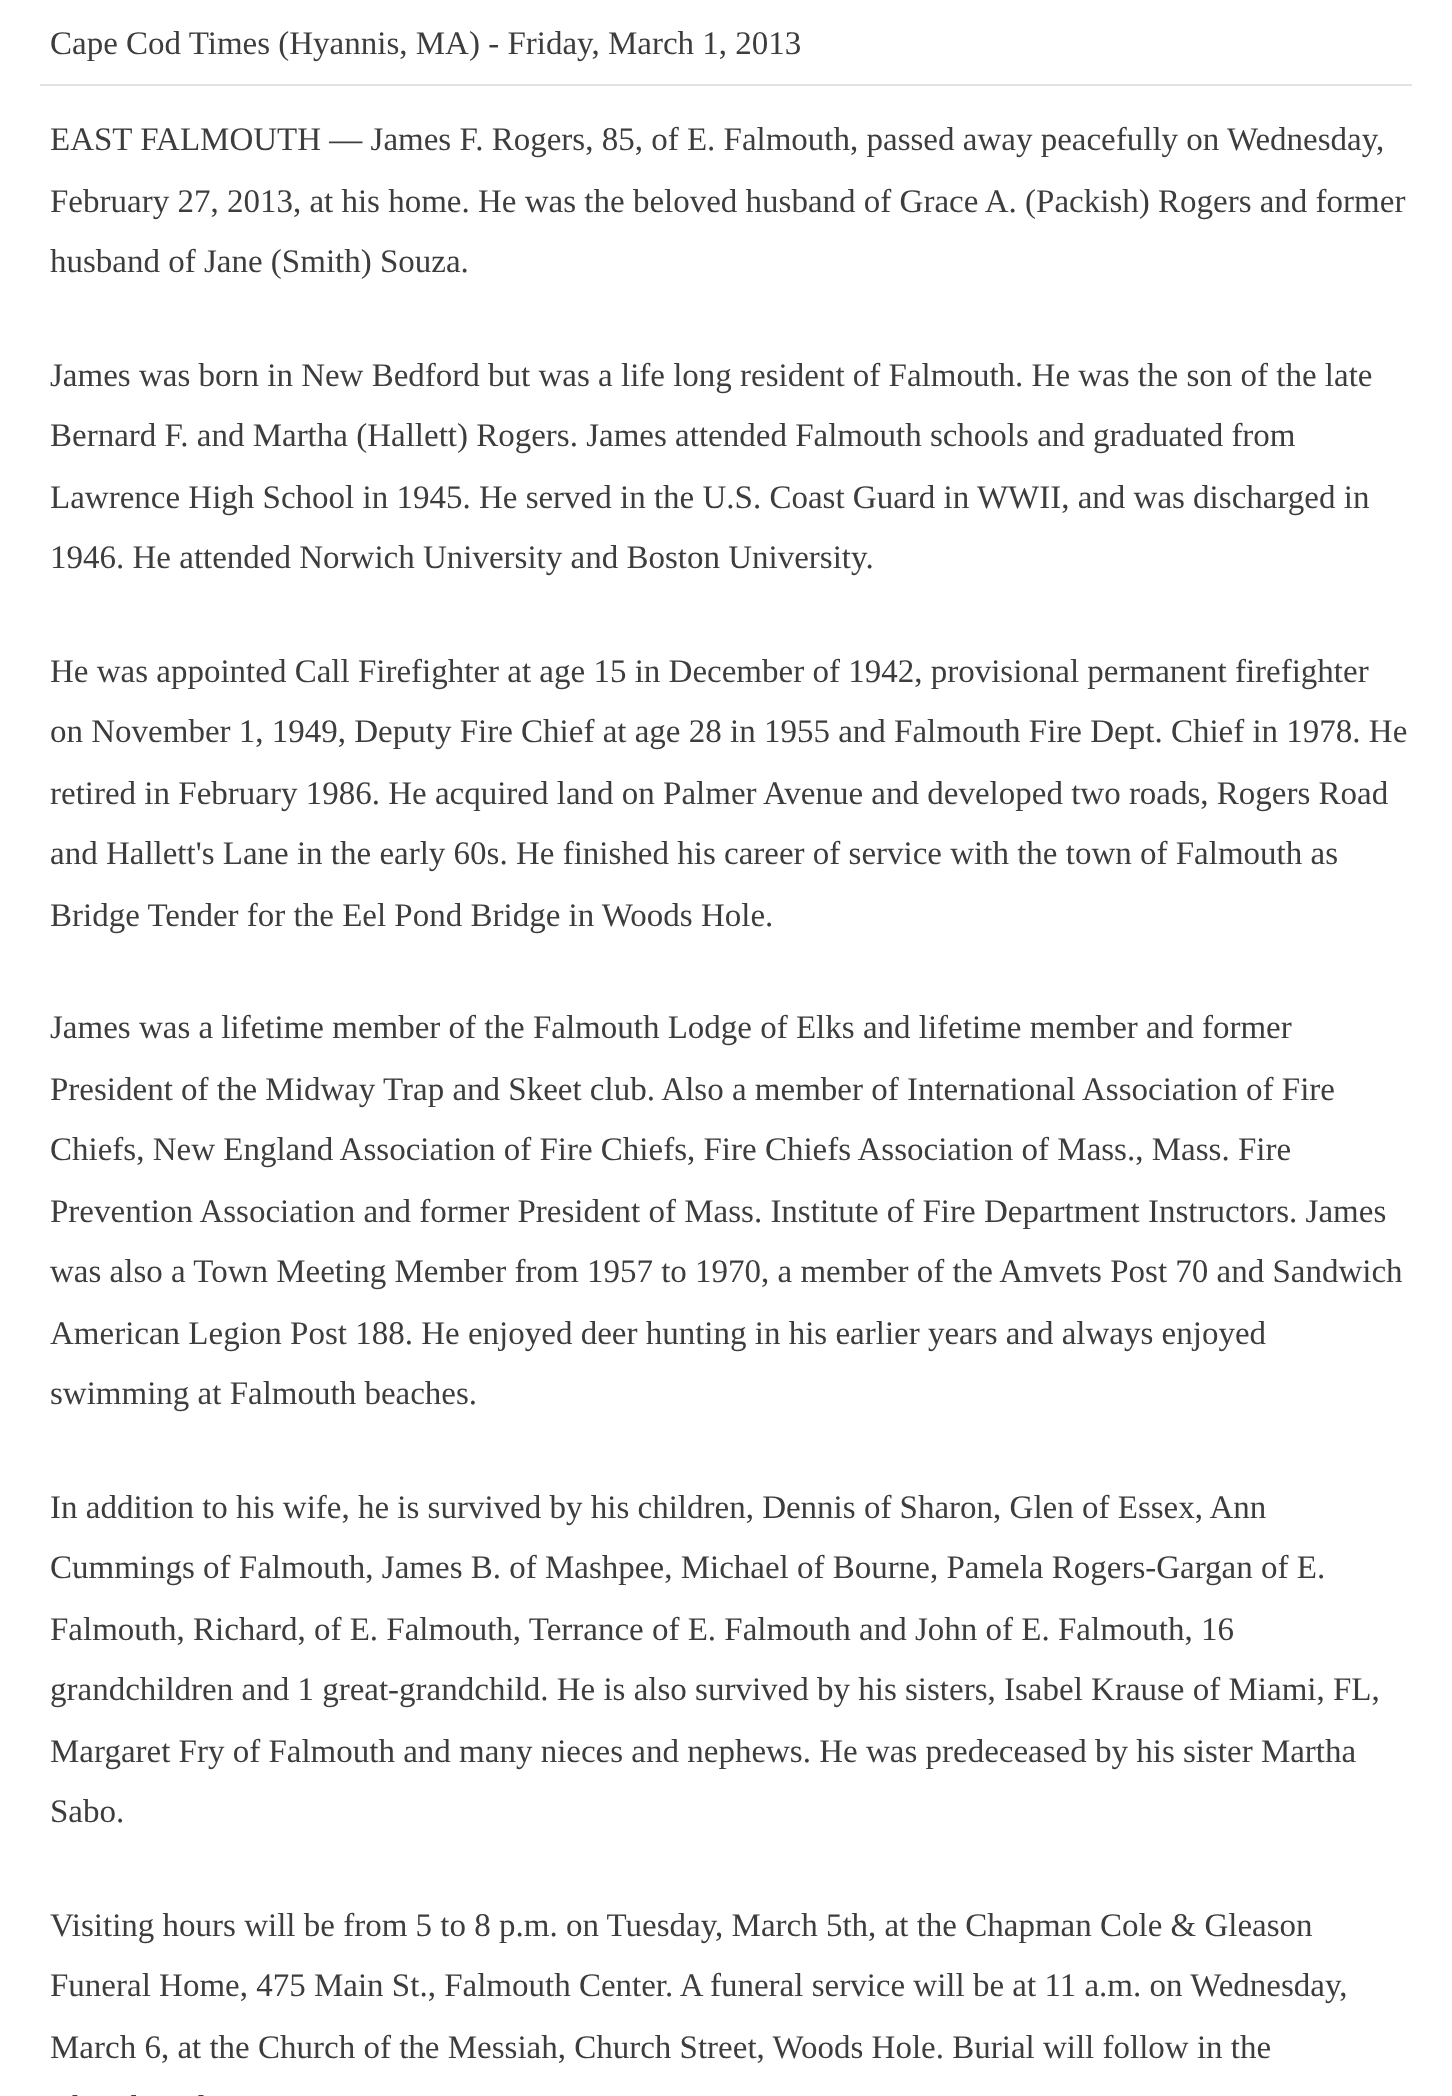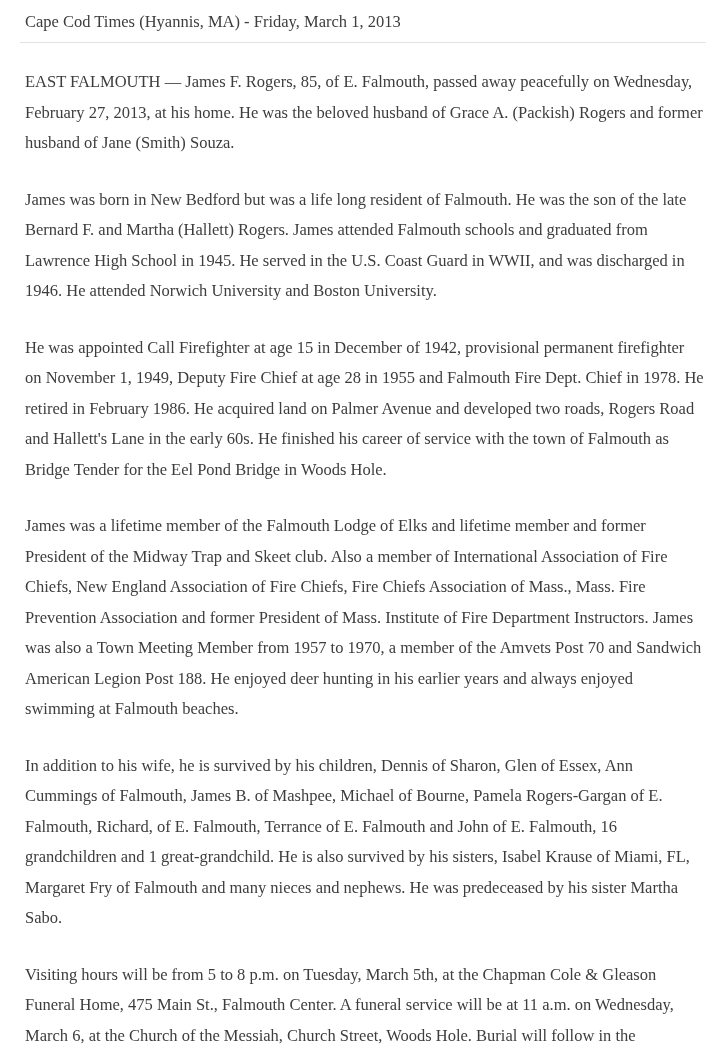--- a/index.html
+++ b/index.html
@@ -33,21 +33,21 @@
     padding: 0 22px 0 25px;
   }
   .article p {
     font-size: 16.5px;
     line-height: 30.5px;
     margin: 0 0 26px 0;
     color: #3d3d3d;
     text-align: left;
   }
   .article p:first-child {
-    margin-top: 24px;
+    margin-top: 12px;
   }
   .article p:last-child {
     margin-bottom: 0;
   }
 </style>
 </head>
 <body>
 
 <div class="page">
 

